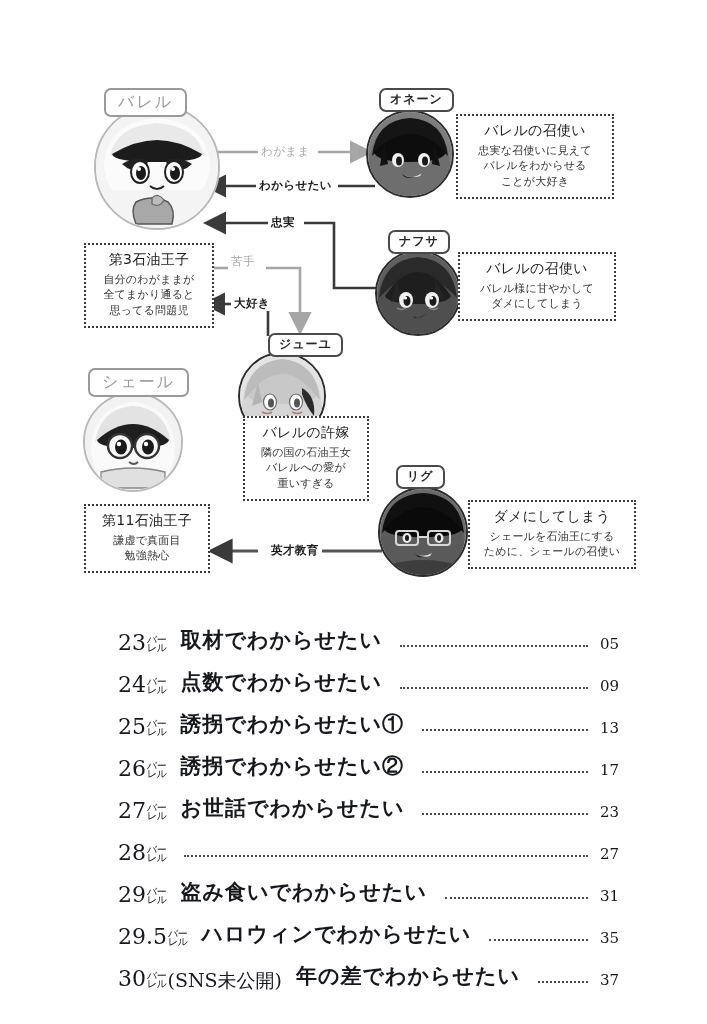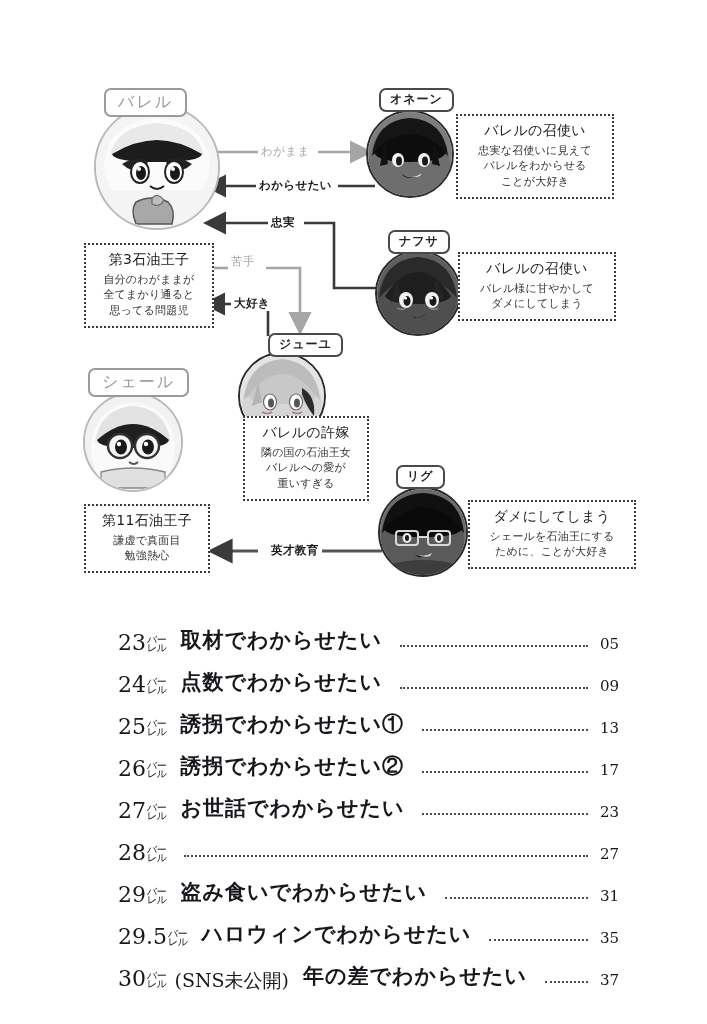--- a/index.html
+++ b/index.html
@@ -119,21 +119,21 @@
     text-align:center;
     margin-left:1px;
     margin-bottom:2px;
     color:#16181c;
     font-family:"DejaVu Sans","Liberation Sans",sans-serif;
     letter-spacing:-.5px;
   }
   .toc-paren{
     font-size:19px;
     color:#16181c;
-    margin-left:8px;
+    margin-left:1px;
     font-family:"DejaVu Serif","Liberation Serif",serif;
   }
   .toc-title{
     font-size:21px;
     color:#16181c;
     margin-left:14px;
     white-space:nowrap;
     letter-spacing:1px;
     font-family:"DejaVu Serif","Liberation Serif",serif;
     flex:0 0 auto;
@@ -356,21 +356,21 @@
         <ellipse cx="59" cy="49" rx="2" ry="3" fill="#1a1a1a"></ellipse>
         <path d="M34,64 Q43,72 54,63 Q47,69 38,68z" fill="#161616"></path>
         <path d="M36,65 Q44,69 52,64 L50,67 Q44,69 36,65z" fill="#e2e2e2"></path>
         <path d="M8,76 Q43,66 78,76 L78,86 L8,86z" fill="#3d3d3d"></path>
       </svg>
     </div>
 
     <div class="descbox" style="left:468px;top:500px;width:168px;">
       <div class="dtitle">ダメにしてしまう</div>
       <div class="dline">シェールを石油王にする</div>
-      <div class="dline">ために、ことが大好き</div>
+      <div class="dline">ために、シェールの召使い</div>
     </div>
 
     <div class="edgelabel gray" style="left:258px;top:144px;">わがまま</div>
     <div class="edgelabel" style="left:256px;top:178px;">わからせたい</div>
     <div class="edgelabel" style="left:268px;top:215px;">忠実</div>
     <div class="edgelabel gray" style="left:228px;top:254px;">苦手</div>
     <div class="edgelabel" style="left:231px;top:296px;">大好き</div>
     <div class="edgelabel" style="left:268px;top:543px;">英才教育</div>
   </div>
 

